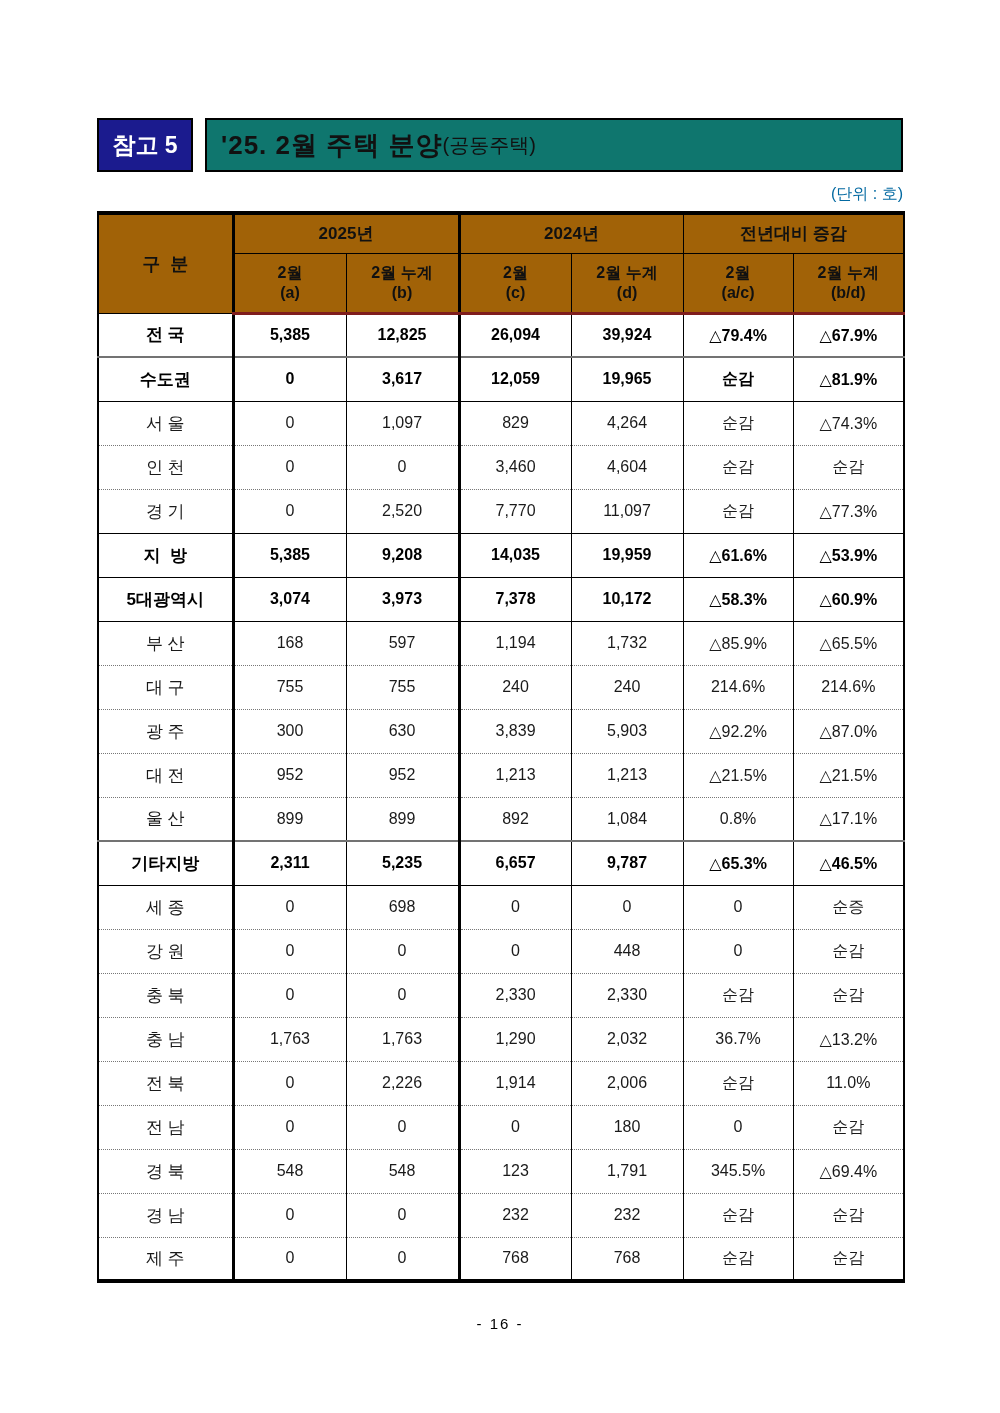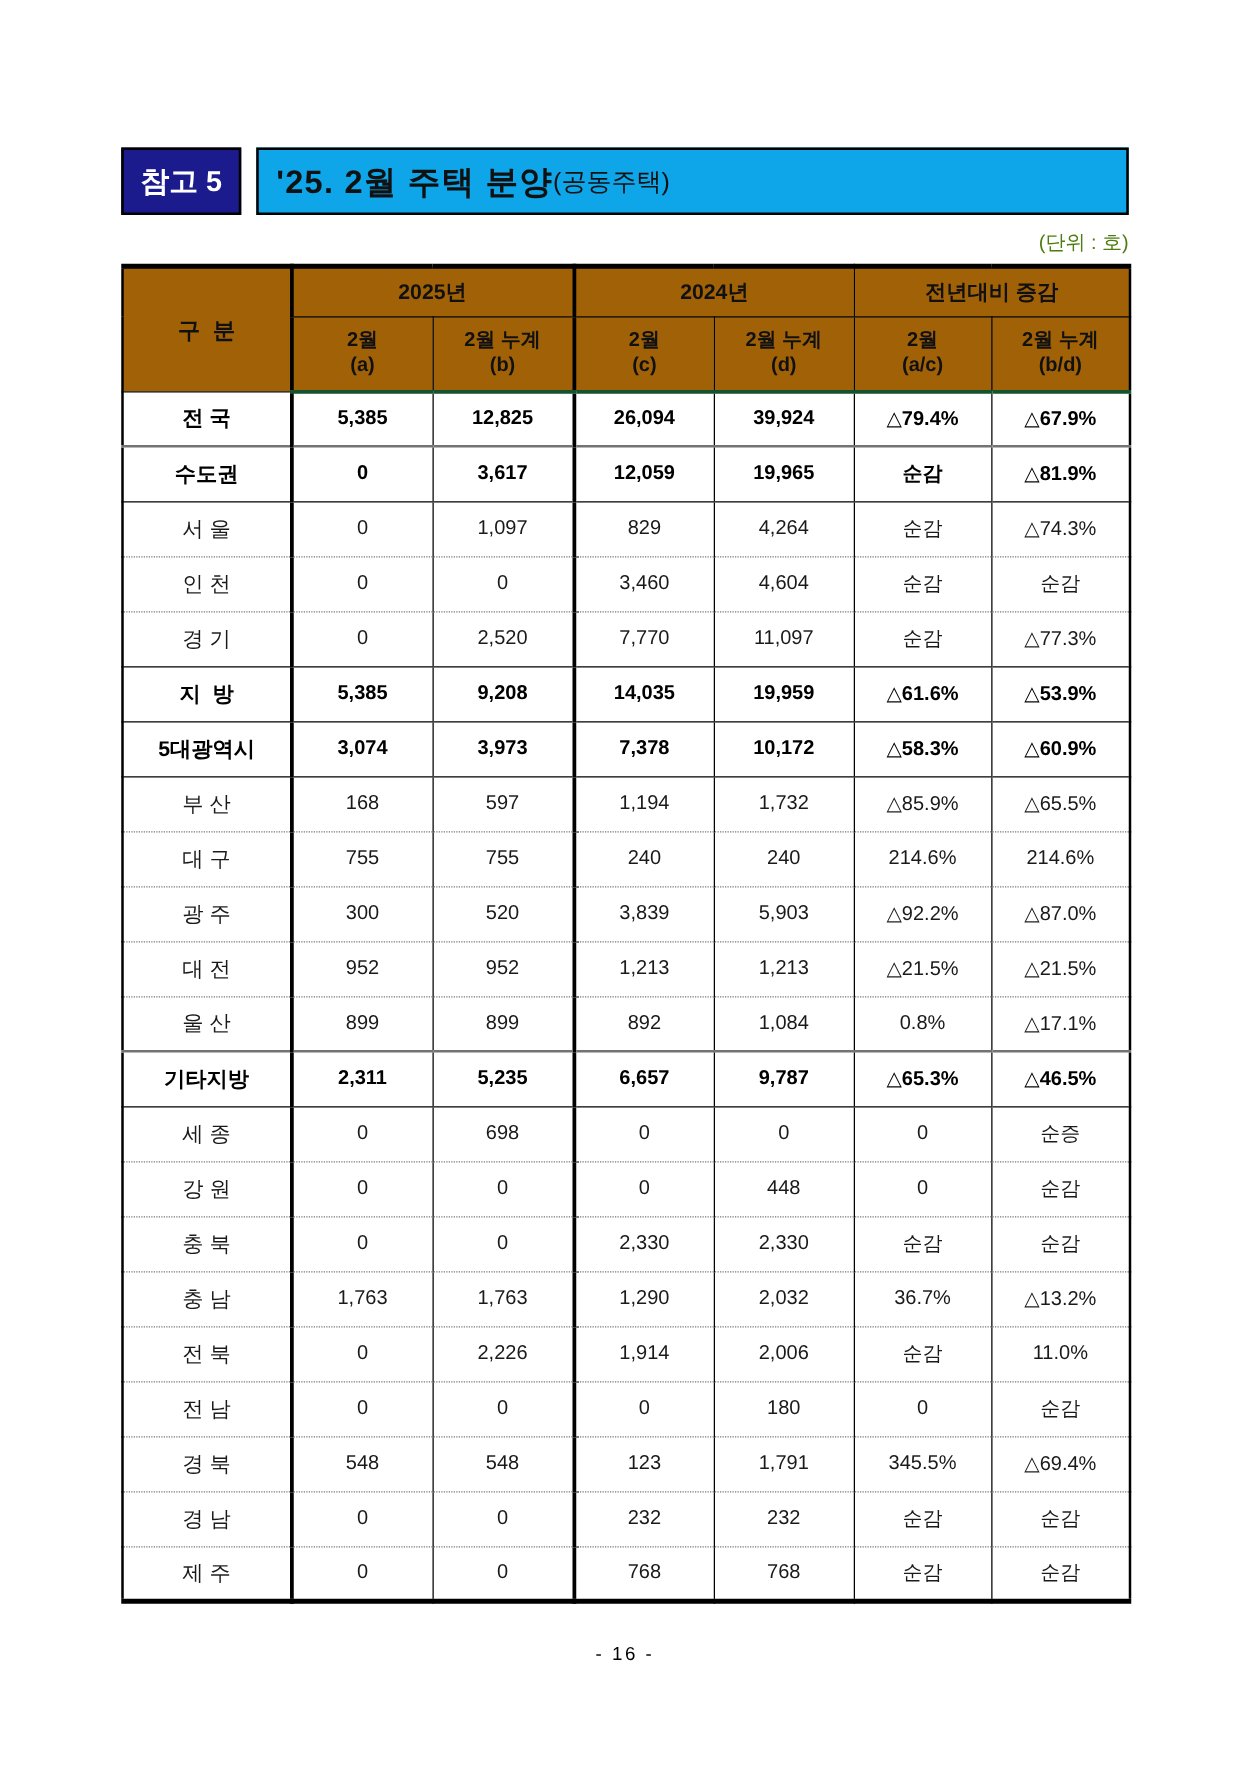--- a/index.html
+++ b/index.html
@@ -33,40 +33,40 @@
     flex:0 0 auto;
     text-align:center;
   }
   .title-box{
     flex:1 1 auto;
     margin-left:12px;
     border:2px solid #000;
     box-sizing:border-box;
     display:flex;align-items:center;
     padding-left:14px;
-    background:#0ea5e9;
+    background:#0f766e;
   }
   .title-main{
     font-weight:bold;
     font-size:26px;
     letter-spacing:1px;
     white-space:pre;
   }
   .title-paren{
     font-weight:400;
     font-size:20px;
     white-space:pre;
   }
   
   .unit-row{
     text-align:right;
     margin-top:12px;
     margin-bottom:6px;
     font-size:16px;
-    color:#4d7c0f;
+    color:#0369a1;
   }
   
   table.housing{
     width:806px;
     border-collapse:collapse;
     table-layout:fixed;
     border-top:4px solid #000;
     border-bottom:4px solid #000;
     border-left:2px solid #000;
     border-right:2px solid #000;
@@ -86,21 +86,21 @@
   }
   thead tr.group-row th{height:40px;border-bottom:1px solid #000;}
   thead tr.sub-row th{height:60px;line-height:1.25;font-size:16px;}
   thead th.corner{
     border-left:none;
     border-bottom:3px solid #000;
     white-space:pre;
     font-size:18px;
     text-align:center;
   }
-  thead tr.sub-row th{border-bottom:3px solid #14532d;}
+  thead tr.sub-row th{border-bottom:3px solid #7f1d1d;}
   th.thick-left, td.thick-left{border-left:3px solid #000 !important;}
   tbody td{
     height:44px;
     border-left:1px solid #000;
     font-size:16px;
     color:#1a1a1a;
   }
   tbody td.label{
     border-left:none;
     font-size:17px;
@@ -259,21 +259,21 @@
           <td class="thick-left">755</td>
           <td>755</td>
           <td class="thick-left">240</td>
           <td>240</td>
           <td>214.6%</td>
           <td>214.6%</td>
         </tr>
         <tr class="sep-dotted">
           <td class="label">광 주</td>
           <td class="thick-left">300</td>
-          <td>520</td>
+          <td>630</td>
           <td class="thick-left">3,839</td>
           <td>5,903</td>
           <td>△92.2%</td>
           <td>△87.0%</td>
         </tr>
         <tr class="sep-dotted">
           <td class="label">대 전</td>
           <td class="thick-left">952</td>
           <td>952</td>
           <td class="thick-left">1,213</td>

